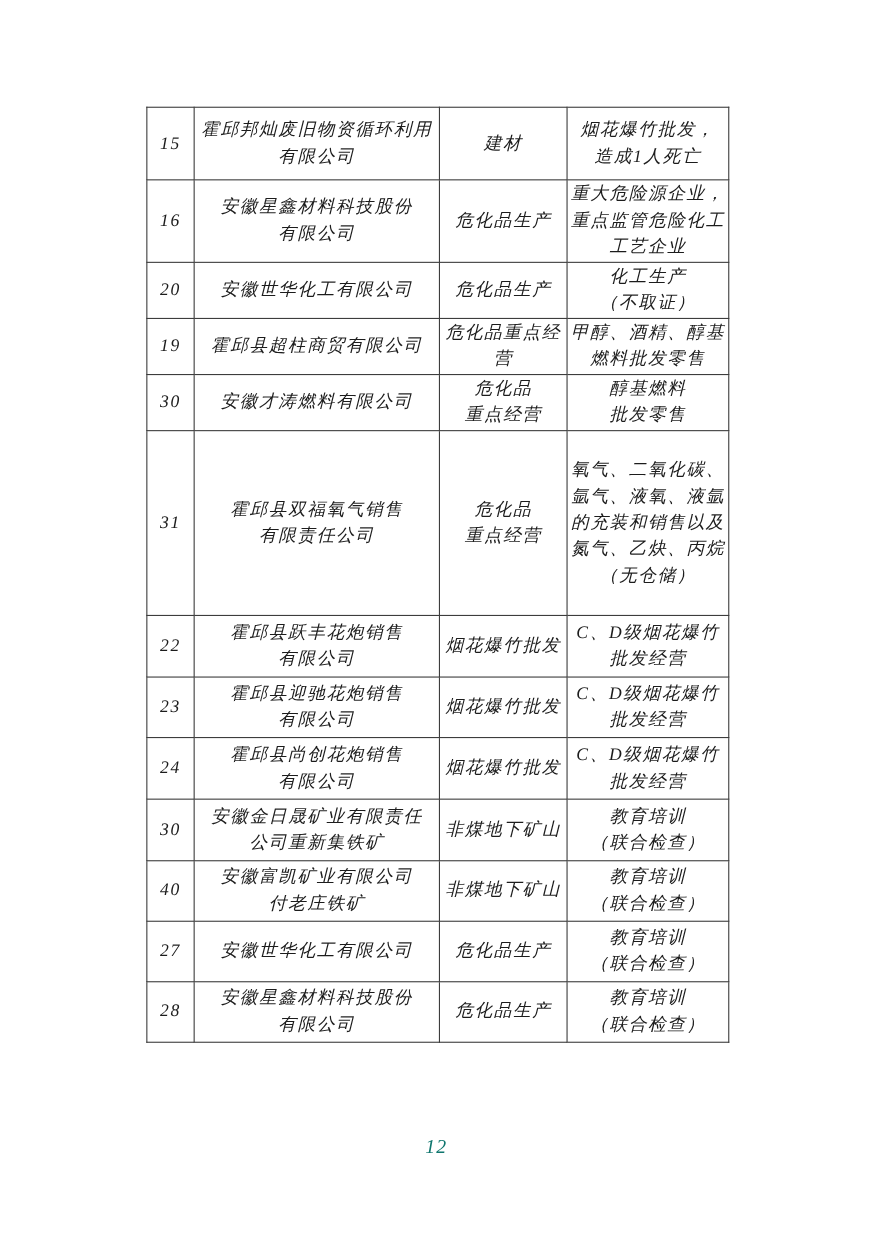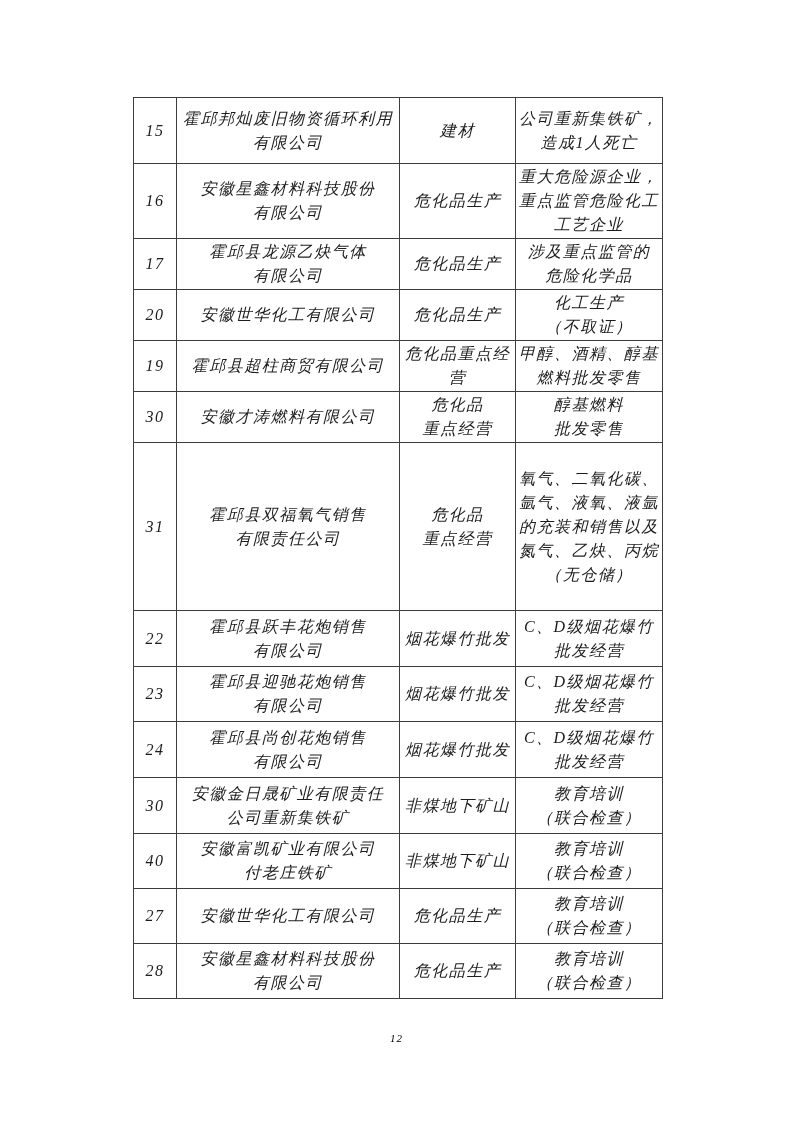--- a/index.html
+++ b/index.html
@@ -45,62 +45,54 @@
   }
   td.lh-lg {
     line-height: 28px;
   }
   .page-number {
     position: absolute;
     left: 0;
     right: 0;
     top: 1032px;
     text-align: center;
-    font-size: 11px;
+    font-size: 18px;
     letter-spacing: 1px;
-    color: #000000;
+    color: #0f766e;
   }
 </style>
 </head>
 <body>
 
 <div class="page">
 
   <table class="doc-table">
     <colgroup>
       <col style="width:43px">
       <col style="width:223px">
       <col style="width:116px">
       <col style="width:147px">
     </colgroup>
     <tbody>
       <tr style="height:66px">
         <td class="num-cell">15</td>
         <td>霍邱邦灿废旧物资循环利用
 有限公司</td>
         <td>建材</td>
-        <td>公司重新集铁矿，
+        <td>烟花爆竹批发，
 造成1人死亡</td>
       </tr>
       <tr style="height:71px">
         <td class="num-cell">16</td>
         <td>安徽星鑫材料科技股份
 有限公司</td>
         <td>危化品生产</td>
         <td>重大危险源企业，
 重点监管危险化工
 工艺企业</td>
-      </tr>
-      <tr style="height:51px">
-        <td class="num-cell">17</td>
-        <td>霍邱县龙源乙炔气体
-有限公司</td>
-        <td>危化品生产</td>
-        <td>涉及重点监管的
-危险化学品</td>
       </tr>
       <tr style="height:51px">
         <td class="num-cell">20</td>
         <td>安徽世华化工有限公司</td>
         <td>危化品生产</td>
         <td>化工生产
 （不取证）</td>
       </tr>
       <tr style="height:50px">
         <td class="num-cell">19</td>

